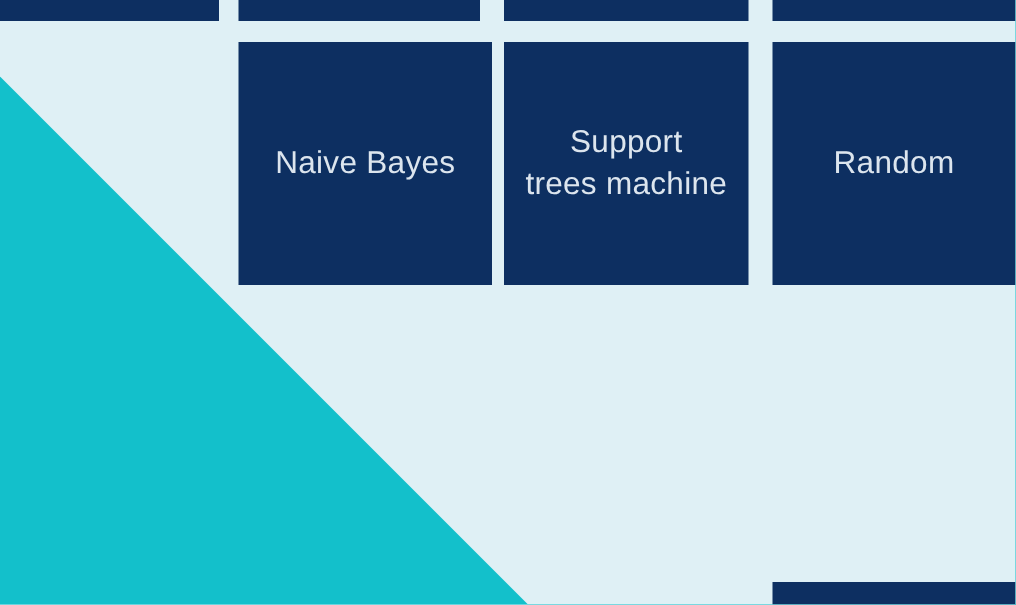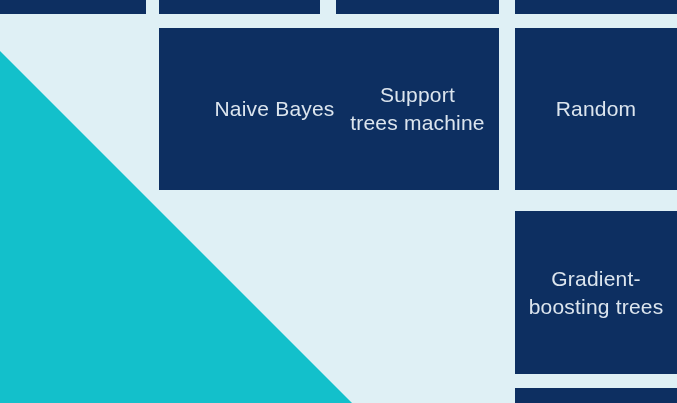--- a/index.html
+++ b/index.html
@@ -45,21 +45,21 @@
     letter-spacing: 0.2px;
   }
   
   .top-strip    { top: 0; height: 14px; }
   .strip-a      { left: 0;     width: 146px; }
   .strip-b      { left: 159px; width: 161px; }
   .strip-c      { left: 336px; width: 163px; }
   .strip-d      { left: 515px; width: 162px; }
   
   .row1         { top: 28px; height: 162px; }
-  .col1         { left: 159px; width: 169px; padding-left: 31px; }
+  .col1         { left: 159px; width: 169px; }
   .col2         { left: 336px; width: 163px; }
   .col3         { left: 515px; width: 162px; align-items: center; }
   
   .row2         { top: 211px; height: 163px; }
   
   .bottom-strip { top: 388px; height: 15px; }
 </style>
 </head>
 <body>
 
@@ -76,20 +76,16 @@
     <span class="line">Naive Bayes</span>
   </div>
   <div class="box row1 col2">
     <span class="line">Support</span>
     <span class="line">trees machine</span>
   </div>
   <div class="box row1 col3">
     <span class="line">Random</span>
   </div>
 
-  <div class="box row2 col3">
-    <span class="line">Gradient-</span>
-    <span class="line">boosting trees</span>
-  </div>
 
   <div class="box bottom-strip col3"></div>
 
 </div>
 
 </body></html>

